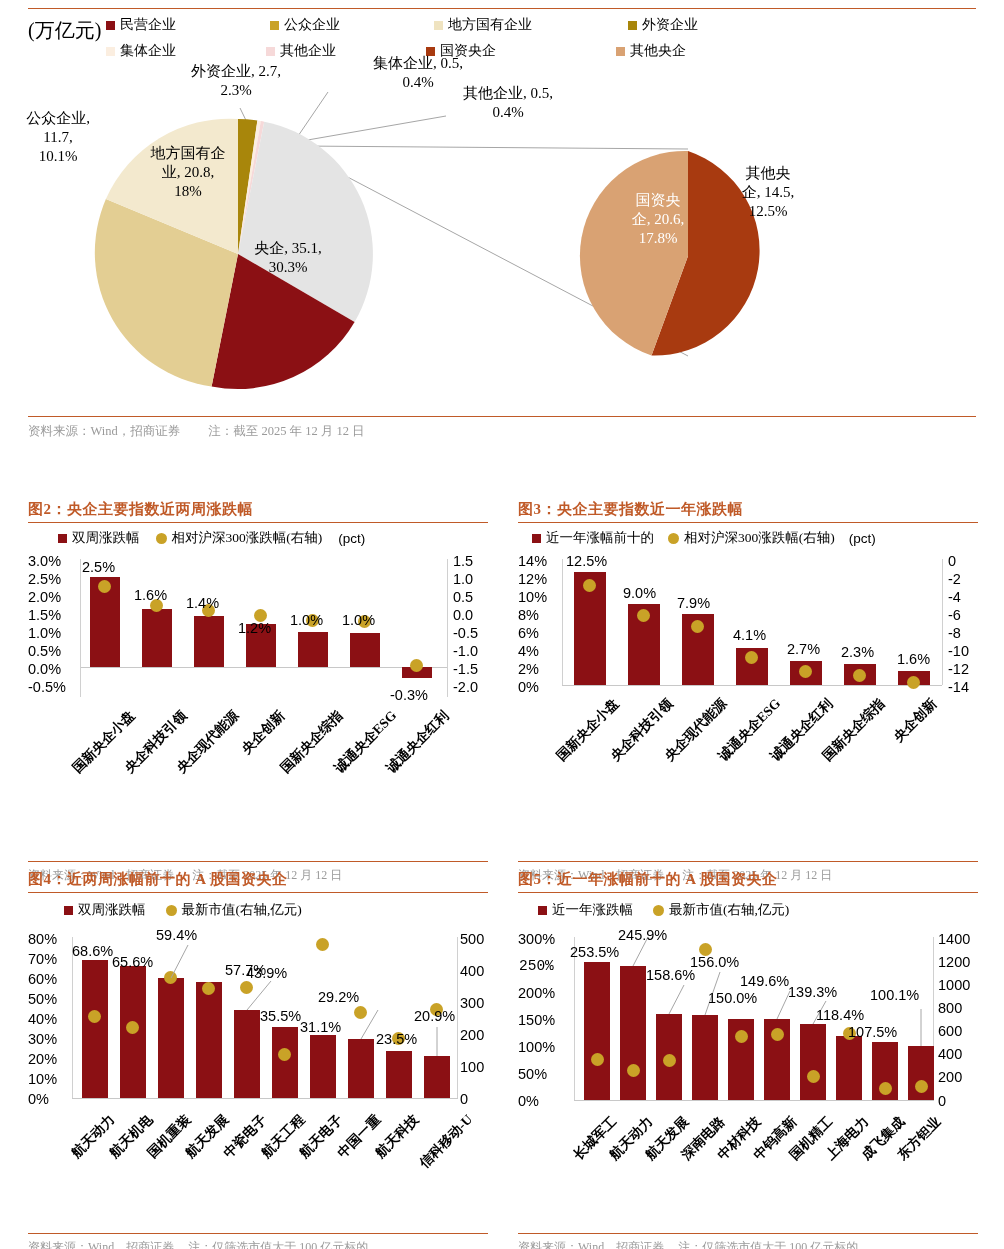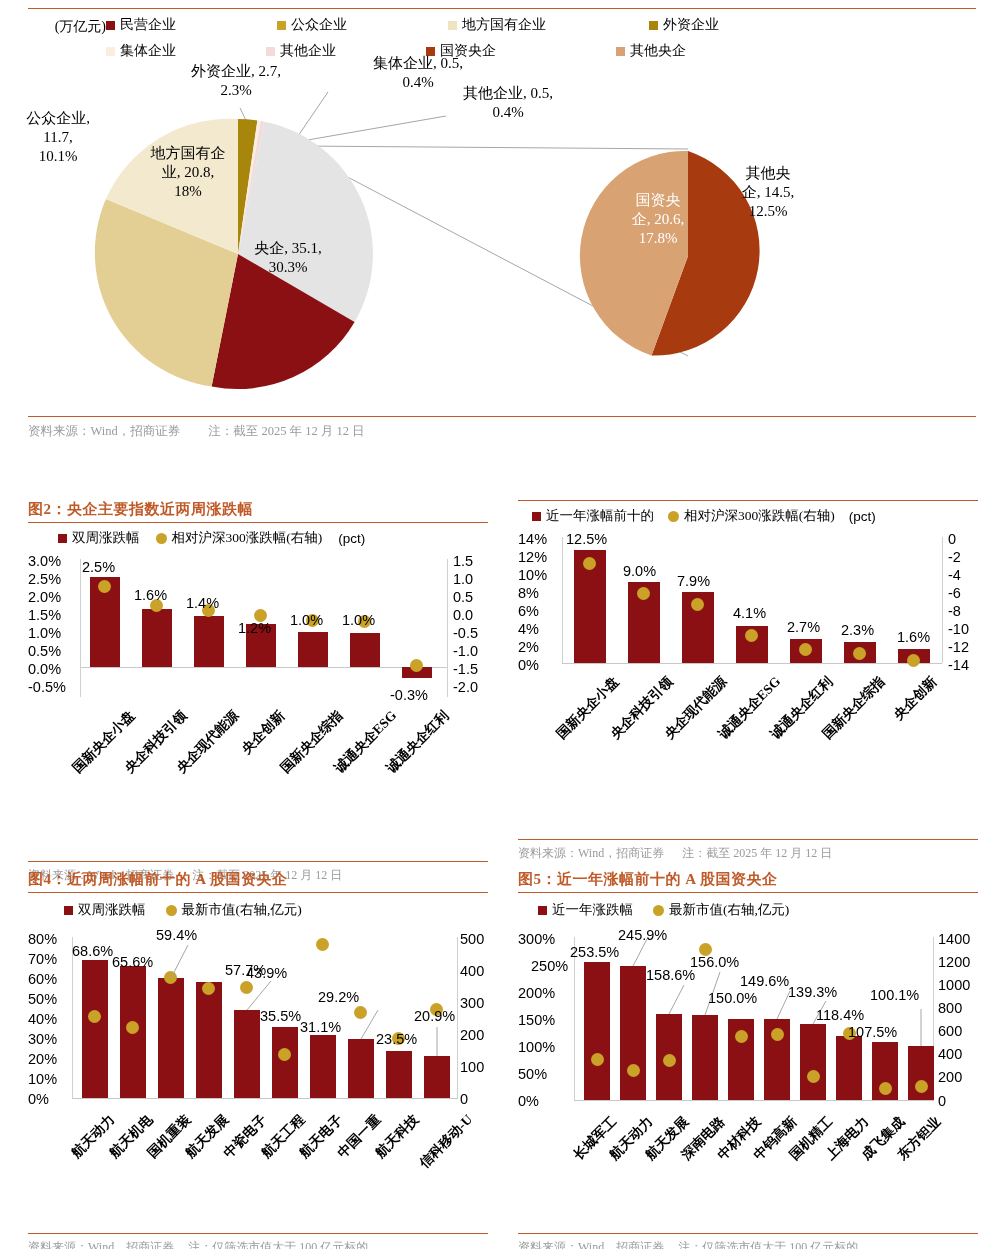--- a/index.html
+++ b/index.html
@@ -74,23 +74,23 @@
     font-weight:bold;
   }
 </style>
 </head>
 <body>
 
 <div class="fig" id="fig1" style="left:28px; top:8px; width:948px;">
   <div class="fig-rule"></div>
 
   <div style="display:flex; align-items:flex-start; padding-top:7px;">
-    <div class="lbl cn" style="position:static; font-size:14px; width:78px; padding-top:2px; text-align:right;">(万亿元)</div>
+    <div class="lbl cn" style="position:static; font-size:20px; width:78px; padding-top:2px; text-align:left;">(万亿元)</div>
     <div style="flex:1;">
-      <div class="legend-row" style="gap:11px;">
+      <div class="legend-row" style="gap:4px;">
         <div class="lg" style="width:160px;">
           <span class="sw" style="background:#8B1014"></span>
           <span>民营企业</span>
         </div>
         <div class="lg" style="width:160px;">
           <span class="sw" style="background:#C9A227"></span>
           <span>公众企业</span>
         </div>
         <div class="lg" style="width:190px;">
           <span class="sw" style="background:#EFE3C0"></span>
@@ -258,20 +258,21 @@
   </div>
 
   <div class="fig-foot-rule" style="margin-top:64px;"></div>
   <div class="fig-foot" style="font-size:12px; gap:18px;">
     <span>资料来源：Wind，招商证券</span>
     <span class="note">注：截至 2025 年 12 月 12 日</span>
   </div>
 </div>
 
 <div class="fig" id="fig3" style="left:518px; top:500px; width:460px;">
+  <div class="fig-title">图3：央企主要指数近一年涨跌幅</div>
   <div class="fig-rule"></div>
 
   <div class="legend-row" style="gap:14px; padding:6px 0 0 14px; font-size:13.5px;">
     <div class="lg">
       <span class="sw" style="background:#8B1014"></span>
       <span>近一年涨幅前十的</span>
     </div>
     <div class="lg">
       <span class="dot" style="background:#C9A227"></span>
       <span>相对沪深300涨跌幅(右轴)</span>
@@ -448,21 +449,21 @@
       <span>近一年涨跌幅</span>
     </div>
     <div class="lg">
       <span class="dot" style="background:#C9A227"></span>
       <span>最新市值(右轴,亿元)</span>
     </div>
   </div>
 
   <div class="chart-area" style="height:270px; position:relative;">
     <div class="ytick" style="left:0; top:12px;  width:54px;">300%</div>
-    <div class="ytick" style="left:13px; top:39px;  width:54px;">250%</div>
+    <div class="ytick" style="left:1px; top:39px;  width:54px;font-family:Liberation Mono, monospace;">250%</div>
     <div class="ytick" style="left:0; top:66px;  width:54px;">200%</div>
     <div class="ytick" style="left:0; top:93px;  width:54px;">150%</div>
     <div class="ytick" style="left:0; top:120px; width:54px;">100%</div>
     <div class="ytick" style="left:0; top:147px; width:54px;">50%</div>
     <div class="ytick" style="left:0; top:174px; width:54px;">0%</div>
 
     <div class="y2tick" style="left:420px; top:12px;">1400</div>
     <div class="y2tick" style="left:420px; top:35px;">1200</div>
     <div class="y2tick" style="left:420px; top:58px;">1000</div>
     <div class="y2tick" style="left:420px; top:81px;">800</div>

